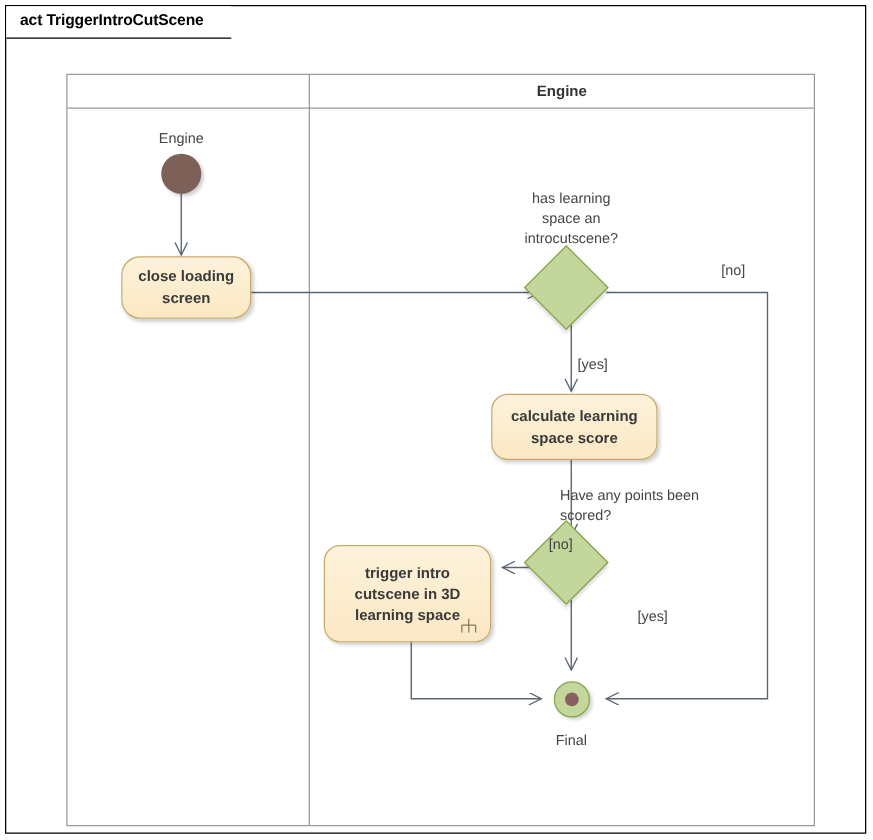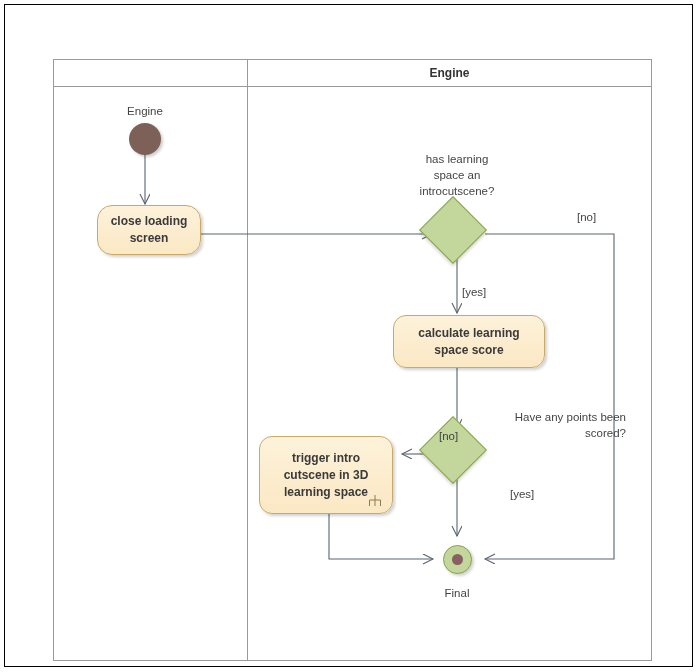--- a/index.html
+++ b/index.html
@@ -217,20 +217,25 @@
     position: absolute;
     width: 14px;
     height: 13px;
   }
 </style>
 </head>
 <body>
 
 <div id="diagram-frame">
 
+  <div id="title-tab">
+    <div class="tab-shape"></div>
+    <div class="tab-diag"></div>
+    <div class="tab-label">act TriggerIntroCutScene</div>
+  </div>
 
   <div id="swimlanes">
     <div class="lane-header-row">
       <div class="lane-header" id="lane-header-engine">Engine</div>
     </div>
     <div class="lane-divider" id="lane-divider-1"></div>
   </div>
 
   <svg id="connectors" viewBox="0 0 698 672" xmlns="http://www.w3.org/2000/svg">
     <defs>
@@ -272,28 +277,28 @@
     <span>space an</span><br>
     <span>introcutscene?</span>
   </div>
 
   <div class="decision-node" style="left:424px; top:201px;"></div>
 
   <div class="guard-label" style="left:528px; top:206px;">[no]</div>
 
   <div class="guard-label" style="left:413px; top:281px;">[yes]</div>
 
-  <div class="action-node" style="left:388px; top:310px; width:152px; height:53px;">
+  <div class="action-node" style="left:388px; top:310px; width:133px; height:53px;">
     <div>
       <span>calculate learning</span><br>
       <span>space score</span>
     </div>
   </div>
 
-  <div class="decision-text" style="left:443px; top:404px; width:178px; text-align:right;">
+  <div class="decision-text" style="left:443px; top:384px; width:178px; text-align:left;">
     <span>Have any points been</span><br>
     <span>scored?</span>
   </div>
 
   <div class="decision-node" style="left:424px; top:421px;"></div>
 
   <div class="guard-label" style="left:390px; top:425px;">[no]</div>
 
   <div class="guard-label" style="left:461px; top:483px;">[yes]</div>
 

